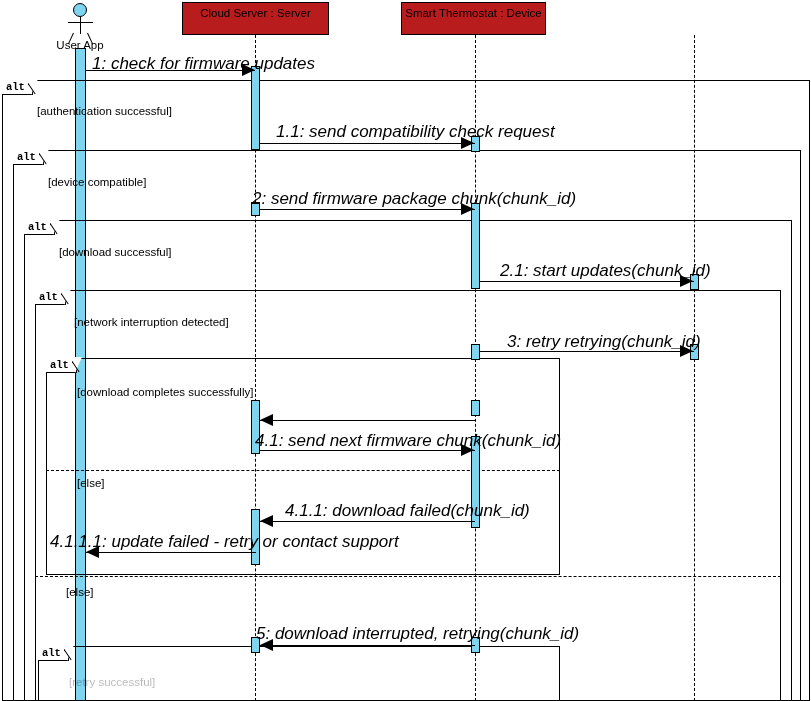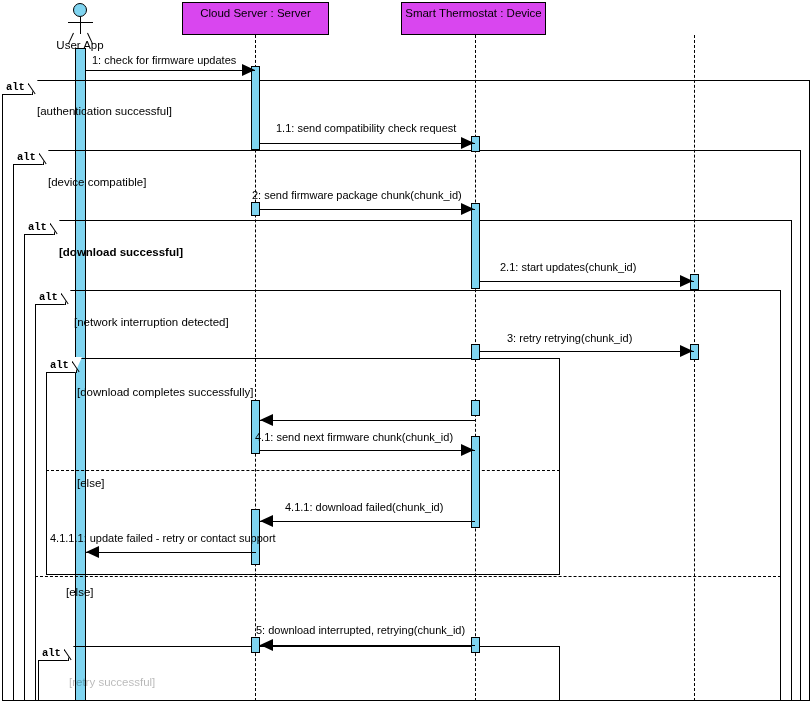--- a/index.html
+++ b/index.html
@@ -13,21 +13,21 @@
     height: 701px;
     background: #ffffff;
     font-family: "Liberation Sans", sans-serif;
     overflow: hidden;
   }
   
   .lifeline-box {
     position: absolute;
     box-sizing: border-box;
     border: 1px solid #000000;
-    background: #d946ef;
+    background: #b91c1c;
     display: flex;
     align-items: flex-start;
     justify-content: center;
     padding-top: 4px;
   }
   .lifeline-box span {
     font-size: 11.5px;
     color: #000000;
     white-space: nowrap;
   }
@@ -144,23 +144,24 @@
     position: absolute;
     width: 0;
     height: 0;
     border-top: 6px solid transparent;
     border-bottom: 6px solid transparent;
   }
   .msg-arrow.right { border-left: 13px solid #000000; }
   .msg-arrow.left  { border-right: 13px solid #000000; }
   .msg-label {
     position: absolute;
-    font-size: 11px;
-    color: #000000;
-    white-space: nowrap;
+    font-size: 17px;
+    color: #000000;
+    white-space: nowrap;
+    font-style: italic;
   }
   
   .faded { opacity: 0.28; }
 </style>
 </head>
 <body>
 
 <div id="canvas">
 
   <div class="actor-head" style="left:73px; top:3px;"></div>
@@ -195,21 +196,21 @@
     <i>alt</i>
   </div>
   <div class="frag-diag" style="left:39px; top:150px;"></div>
   <div class="guard" style="left:48px; top:176px;">[device compatible]</div>
 
   <div class="frag" style="left:24px; top:220px; width:768px; height:481px;"></div>
   <div class="frag-label" style="left:24px; top:220px;">
     <i>alt</i>
   </div>
   <div class="frag-diag" style="left:50px; top:220px;"></div>
-  <div class="guard" style="left:59px; top:246px;font-weight:bold;">[download successful]</div>
+  <div class="guard" style="left:59px; top:246px;">[download successful]</div>
 
   <div class="frag" style="left:35px; top:290px; width:746px; height:411px;"></div>
   <div class="frag-label" style="left:35px; top:290px;">
     <i>alt</i>
   </div>
   <div class="frag-diag" style="left:61px; top:290px;"></div>
   <div class="guard" style="left:66px; top:316px;padding-left:8px;">[network interruption detected]</div>
 
   <div class="separator" style="left:35px; top:576px; width:746px;"></div>
   <div class="guard" style="left:66px; top:586px;">[else]</div>

